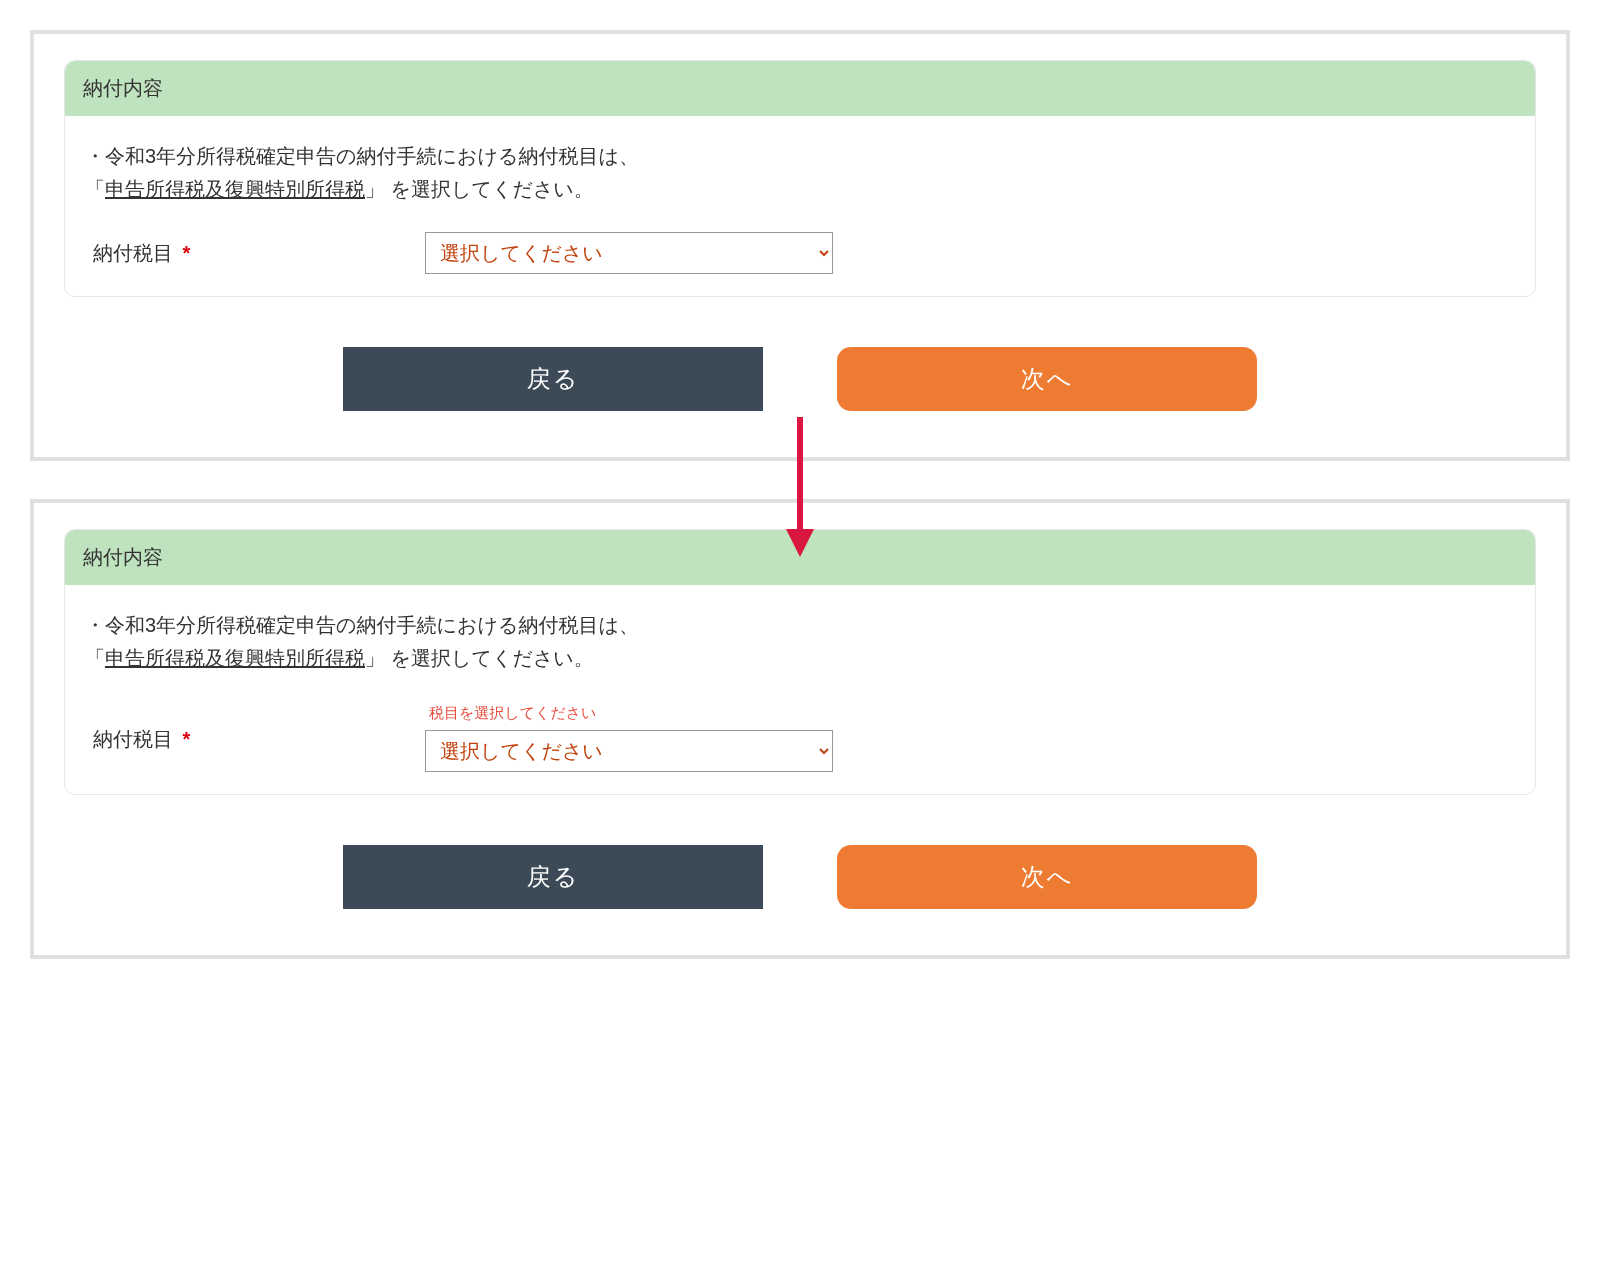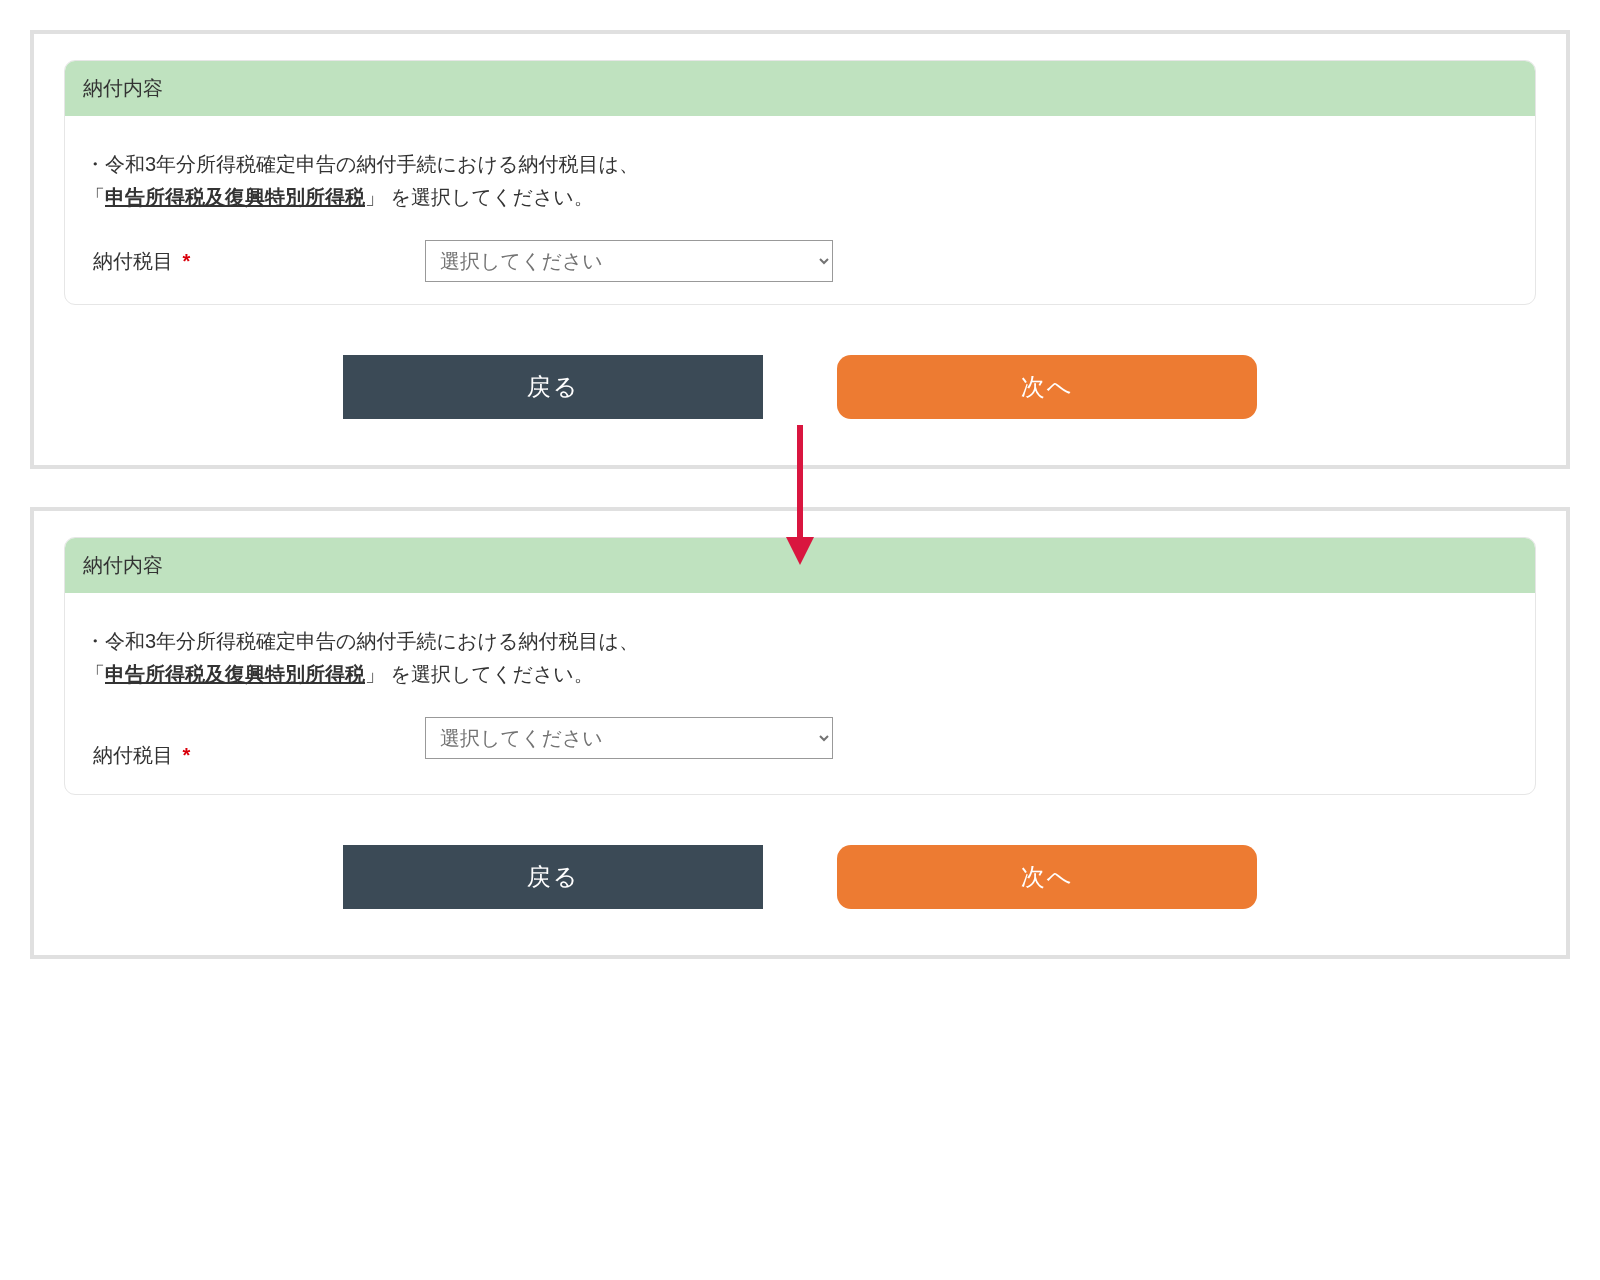--- a/index.html
+++ b/index.html
@@ -24,35 +24,35 @@
     border-radius: 11px;
     overflow: hidden;
   }
   .panel-header {
     background: #bfe2bf;
     color: #333;
     font-size: 20px;
     padding: 14px 18px;
   }
   .panel-body {
-    padding: 32px 20px 22px 20px;
+    padding: 24px 20px 22px 20px;
     font-size: 20px;
     line-height: 1.65;
   }
   .instruction {
     margin: 0 0 26px 0;
   }
   .instruction .bullet-line {
     display: block;
   }
   .instruction .second-line {
     display: block;
   }
   .tax-name {
-    font-weight: 700;
+    font-weight: 400;
     text-decoration: underline;
   }
   .field-row {
     display: flex;
     align-items: center;
     flex-wrap: nowrap;
   }
   .field-row.align-top {
     align-items: flex-start;
   }
@@ -76,21 +76,21 @@
     font-size: 15px;
     margin: 0 0 4px 4px;
   }
   .select {
     width: 408px;
     height: 42px;
     border: 1px solid #999;
     font-size: 20px;
     padding: 4px 10px;
     background: #fff;
-    color: #737373;
+    color: #c2410c;
   }
   .button-row {
     display: flex;
     justify-content: center;
     gap: 74px;
     margin-top: 50px;
   }
   .btn {
     width: 420px;
     height: 64px;
@@ -172,20 +172,21 @@
           <span class="second-line">
             <span>「</span><span class="tax-name">申告所得税及復興特別所得税</span><span>」 を選択してください。</span>
           </span>
         </div>
         <div class="field-row align-top">
           <div class="field-label-wrap" style="padding-top:22px;">
             <span class="field-label">納付税目</span>
             <span class="req">*</span>
           </div>
           <div class="select-wrap">
+            <div class="error-msg">税目を選択してください</div>
             <select class="select">
               <option>選択してください</option>
             </select>
           </div>
         </div>
       </div>
     </div>
     <div class="button-row">
       <button class="btn btn-back">戻る</button>
       <button class="btn btn-next">次へ</button>

